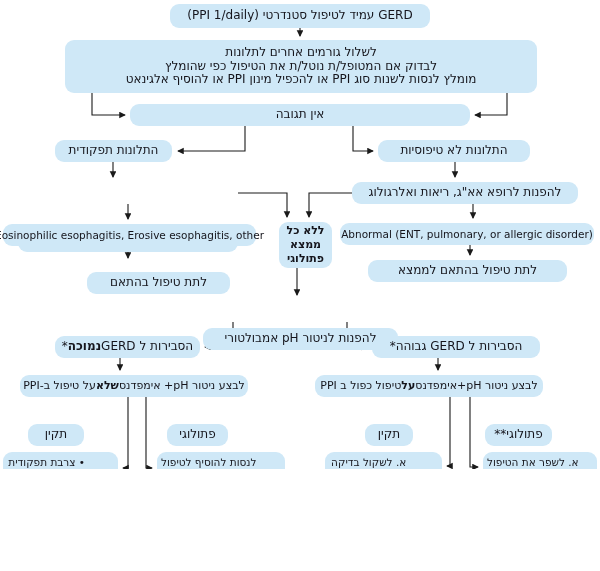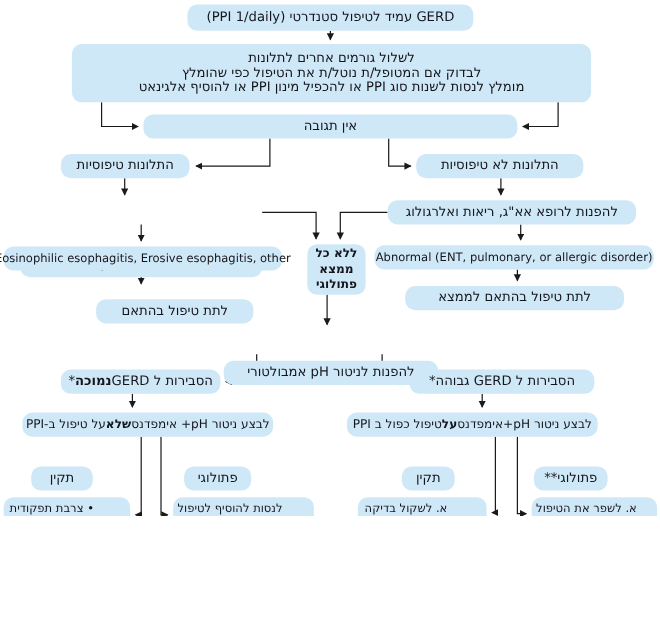--- a/index.html
+++ b/index.html
@@ -60,21 +60,21 @@
   </svg>
 
   <div class="box nowrap" style="left:170px;top:4px;width:260px;height:24px;">GERD עמיד לטיפול סטנדרטי (PPI 1/daily)</div>
 
   <div class="box multi" style="left:65px;top:40px;width:472px;height:53px;">לשלול גורמים אחרים לתלונות
 לבדוק אם המטופל/ת נוטל/ת את הטיפול כפי שהומלץ
 מומלץ לנסות לשנות סוג PPI או להכפיל מינון PPI או להוסיף אלגינאט</div>
 
   <div class="box nowrap" style="left:130px;top:104px;width:340px;height:22px;">אין תגובה</div>
 
-  <div class="box nowrap" style="left:55px;top:140px;width:117px;height:22px;">התלונות טיפוסיות</div>
+  <div class="box nowrap" style="left:55px;top:140px;width:117px;height:22px;">התלונות תפקודית</div>
 
   <div class="box nowrap" style="left:378px;top:140px;width:152px;height:22px;">התלונות לא טיפוסיות</div>
 
   <div class="box nowrap" style="left:18px;top:182px;width:220px;height:22px;margin-top:48px;">להפנות לגסטרוסקופיה</div>
 
   <div class="box nowrap" style="left:352px;top:182px;width:226px;height:22px;">להפנות לרופא אא"ג, ריאות ואלרגולוג</div>
 
   <div class="box nowrap ltr sm" style="left:3px;top:224px;width:253px;height:22px;">Eosinophilic esophagitis, Erosive esophagitis, other</div>
 
   <div class="box multi boldall f11" style="left:279px;top:222px;width:53px;height:46px;line-height:1.25;">ללא כל

